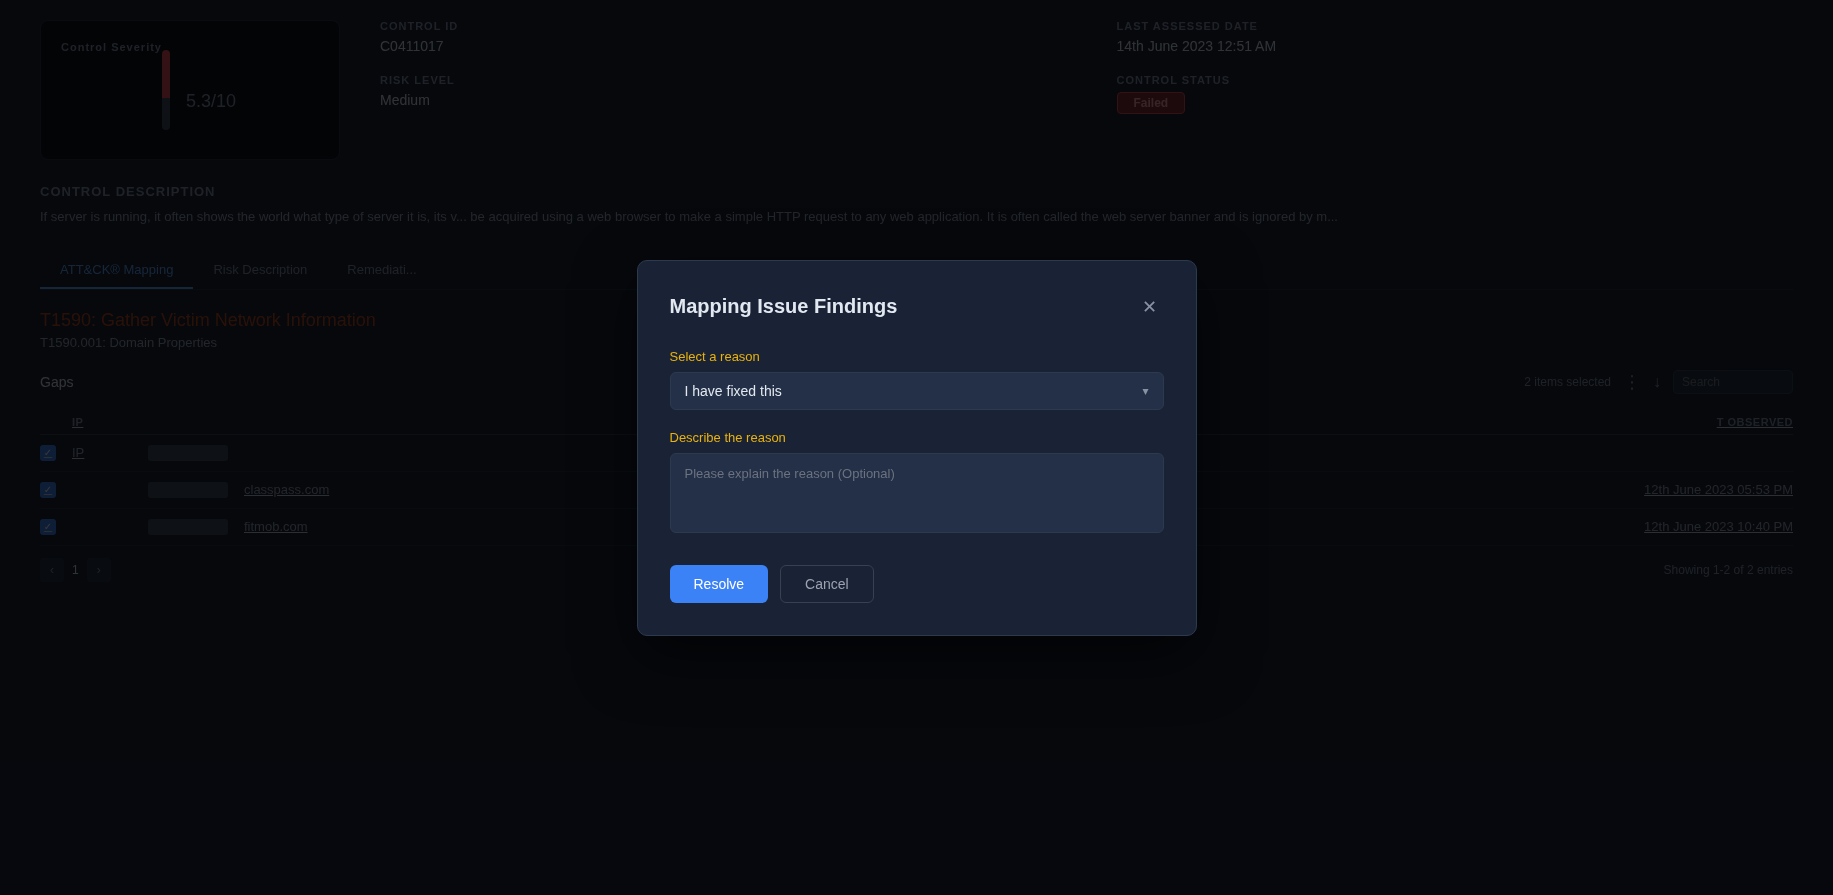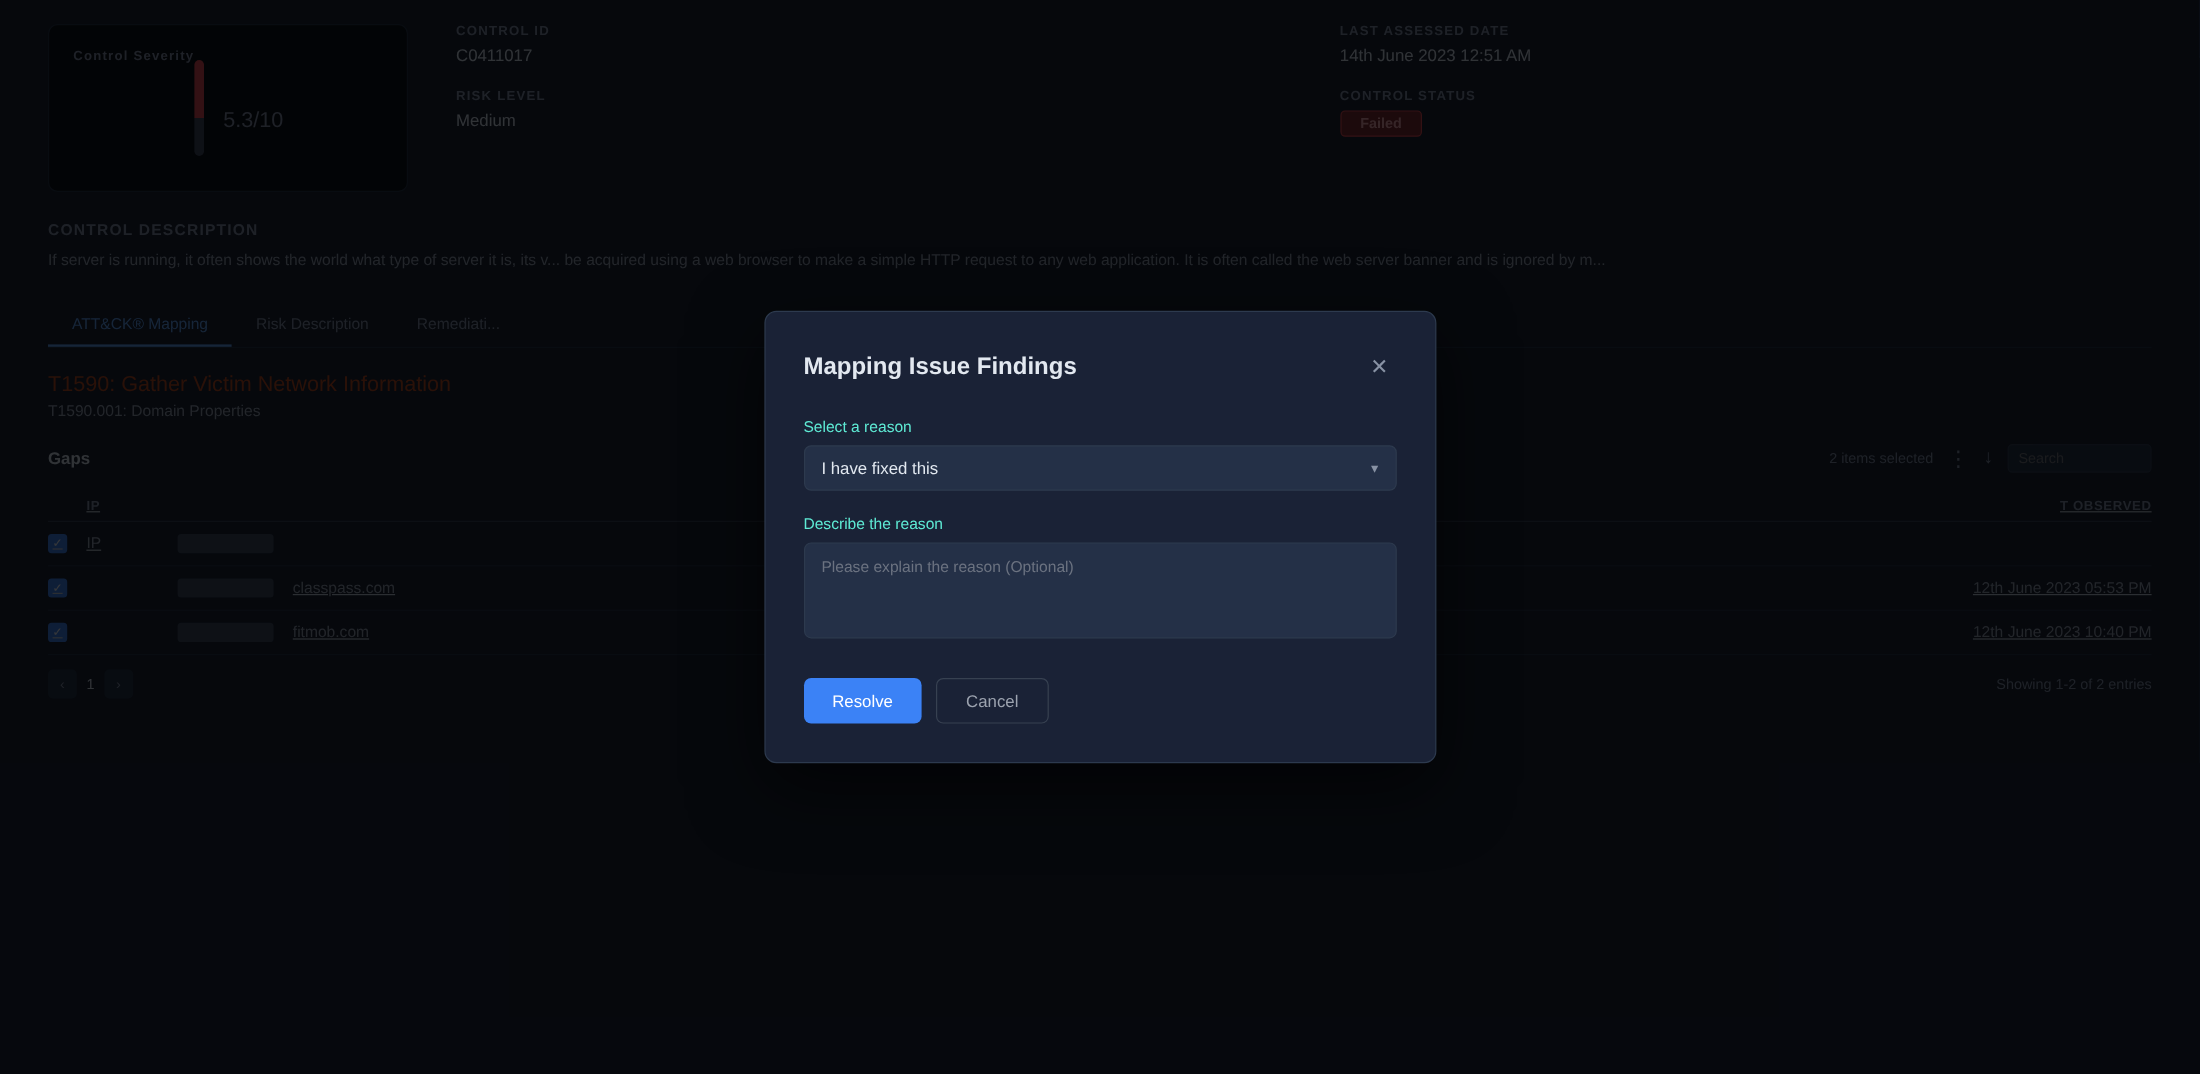--- a/index.html
+++ b/index.html
@@ -225,21 +225,21 @@
     
     .gaps-section { }
     .gaps-header {
       display: flex;
       align-items: center;
       justify-content: space-between;
       margin-bottom: 12px;
     }
     .gaps-title {
       font-size: 14px;
-      font-weight: 700;
+      font-weight: 400;
       color: #e2e8f0;
     }
     .gaps-actions {
       display: flex;
       align-items: center;
       gap: 12px;
     }
     .items-selected {
       font-size: 12px;
       color: #8892a4;
@@ -370,21 +370,21 @@
       color: #8892a4;
       font-size: 18px;
       border-radius: 4px;
     }
 
     .form-group {
       margin-bottom: 20px;
     }
     .form-label {
       font-size: 13px;
-      color: #5eead4;
+      color: #eab308;
       margin-bottom: 8px;
       display: block;
     }
 
     .select-dropdown {
       width: 100%;
       background: #243047;
       border: 1px solid #2d3a4e;
       border-radius: 6px;
       padding: 10px 14px;

